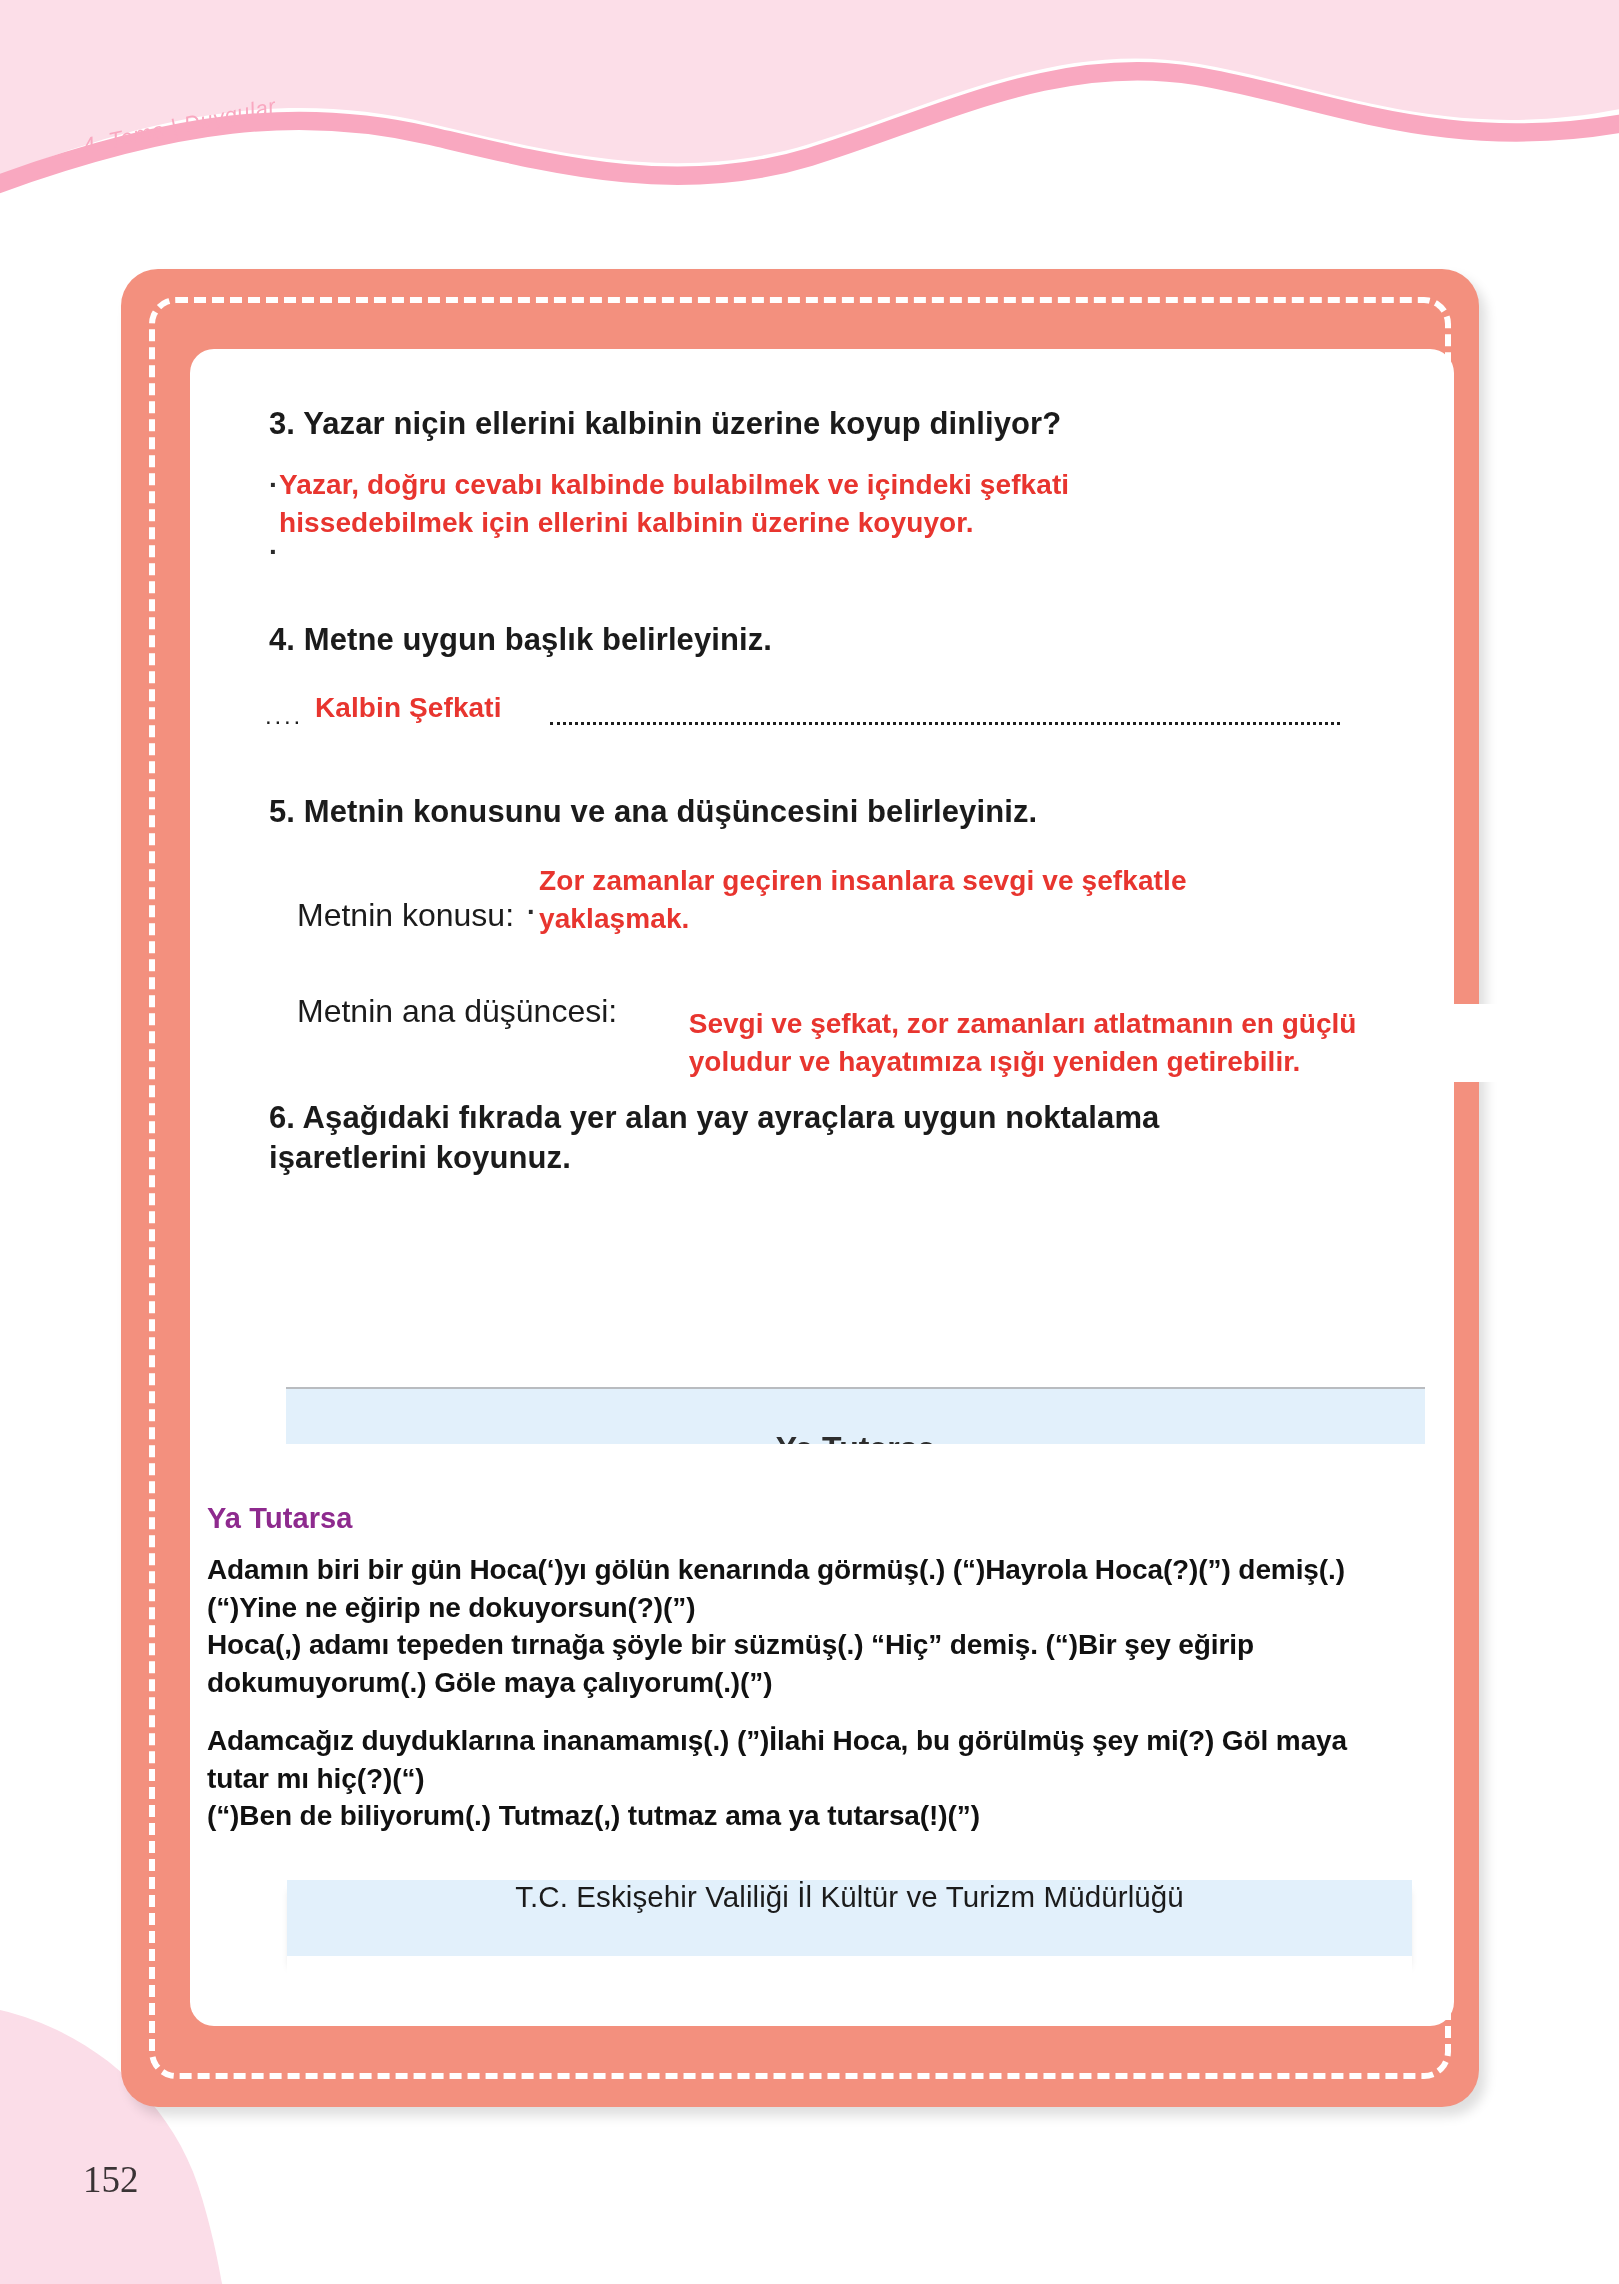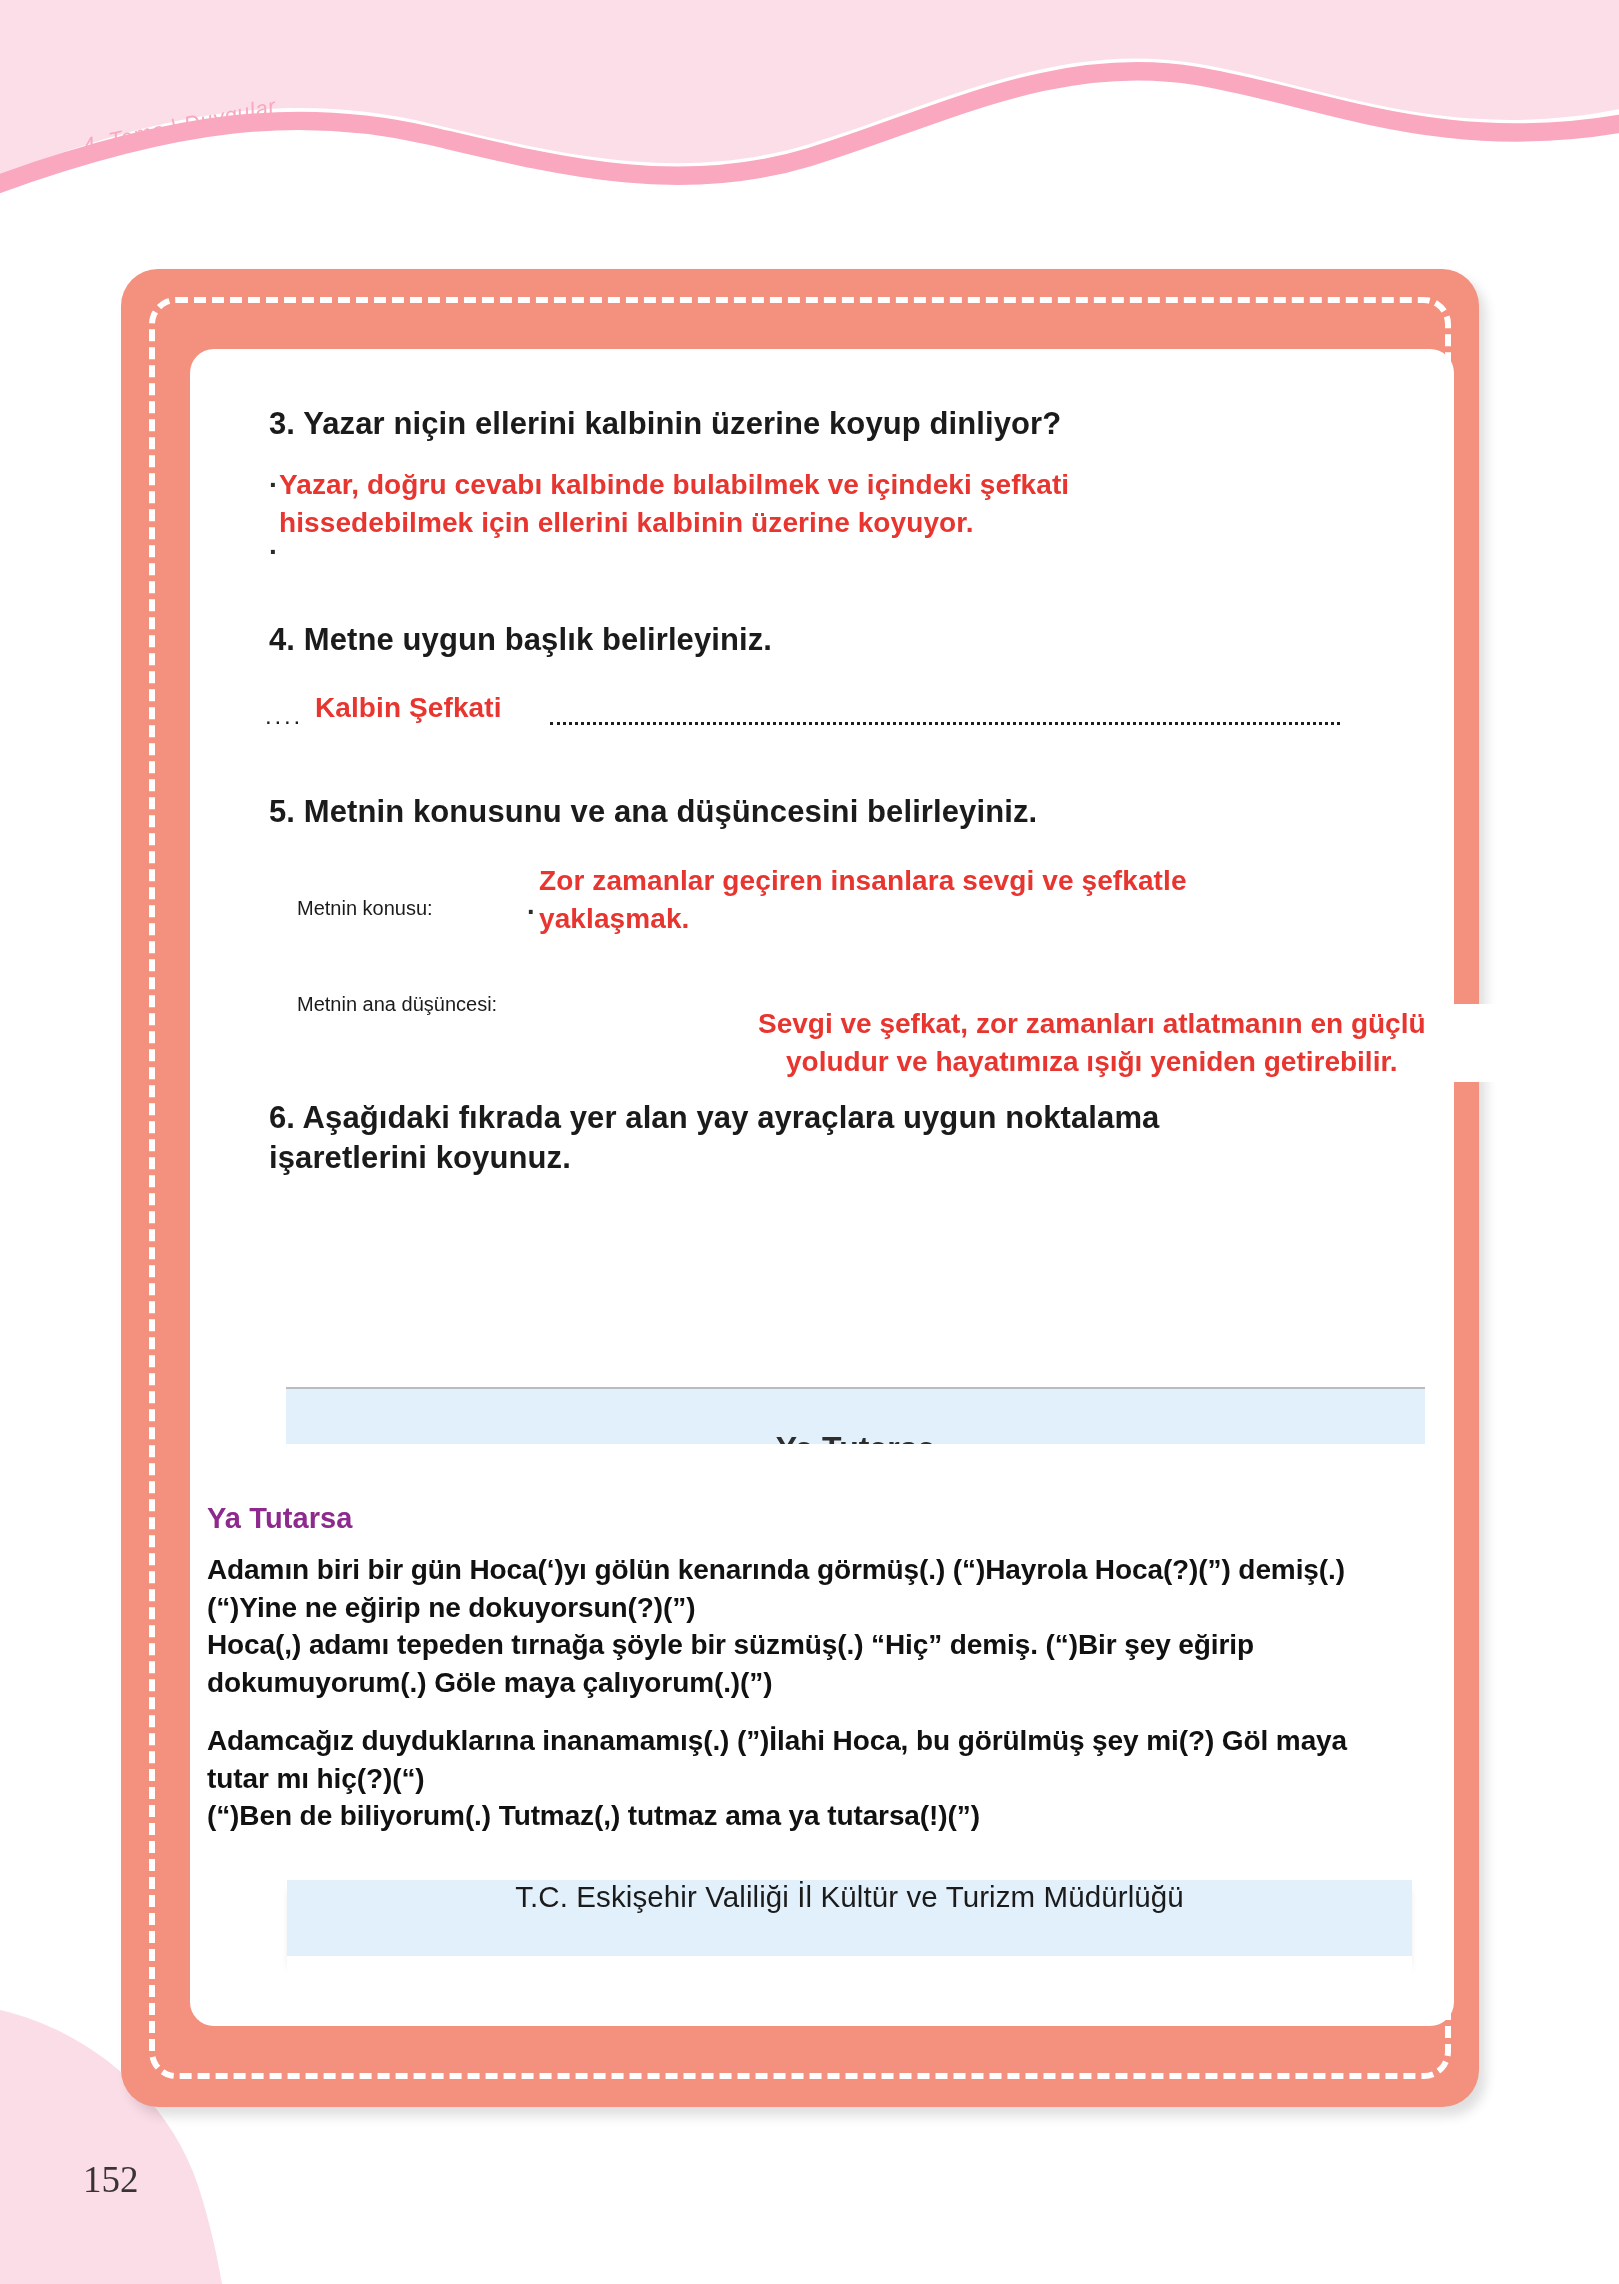--- a/index.html
+++ b/index.html
@@ -60,21 +60,21 @@
     line-height:1.34;letter-spacing:0.1px;white-space:pre-line;
   }
   .lead-dot{color:#2b2b2b;font-weight:700;}
 
   .dotted-rule{
     position:absolute;height:0;
     border-top:3.5px dotted #1d1d1d;
   }
 
   .label-plain{
-    position:absolute;font-size:20px;color:#1b1b1b;font-weight:400;
+    position:absolute;font-size:32px;color:#1b1b1b;font-weight:400;
   }
 
   
   #blue-box-top{
     position:absolute;left:96px;top:1038px;
     width:1139px;height:55px;
     background:#e2f0fb;overflow:hidden;
     border-top:2.1px solid #b9bcc0;
   }
   #blue-box-top .clipped-title{
@@ -179,15 +179,15 @@
 
       <div id="source-box">
         <span class="src-text">T.C. Eskişehir Valiliği İl Kültür ve Turizm Müdürlüğü</span>
       </div>
       <div id="source-curl"></div>
 
     </div>
   </div>
 </div>
 
-<div class="overflow-red" style="left:686px;top:1004px;width:806px;text-align:center;">Sevgi ve şefkat, zor zamanları atlatmanın en güçlü
+<div class="overflow-red" style="left:686px;top:1004px;width:806px;">Sevgi ve şefkat, zor zamanları atlatmanın en güçlü
 yoludur ve hayatımıza ışığı yeniden getirebilir.</div>
 
 
 </body></html>

